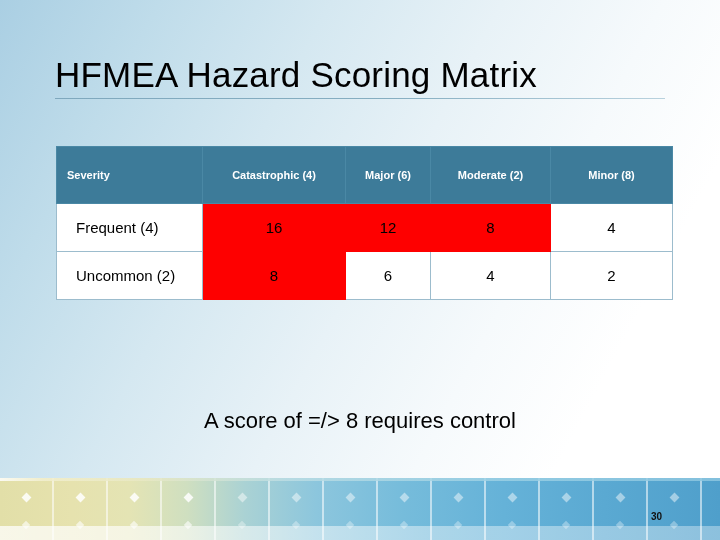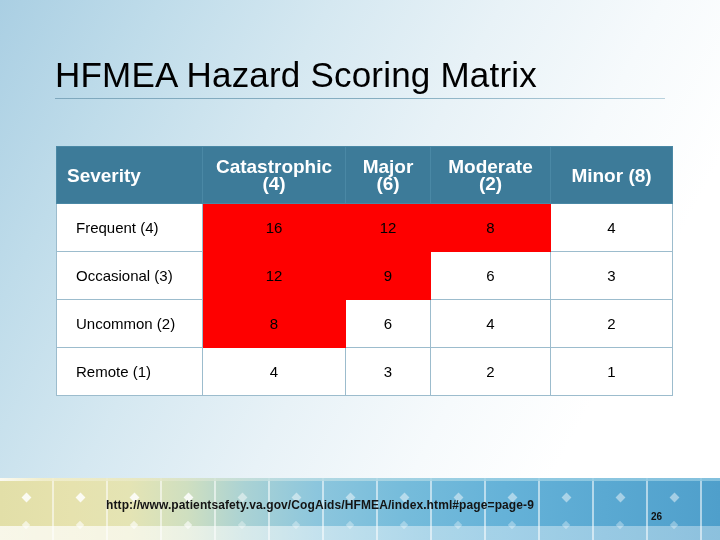--- a/index.html
+++ b/index.html
@@ -66,21 +66,21 @@
   }
   table.matrix col.c-sev    { width: 146px; }
   table.matrix col.c-cat    { width: 143px; }
   table.matrix col.c-maj    { width: 85px;  }
   table.matrix col.c-mod    { width: 120px; }
   table.matrix col.c-min    { width: 122px; }
 
   table.matrix th {
     background: #3d7b99;
     color: #ffffff;
-    font-size: 19px;
+    font-size: 11px;
     font-weight: bold;
     height: 56px;
     padding: 0 8px;
     vertical-align: middle;
     border: 1px solid #4a88a5;
     line-height: 17px;
   }
   table.matrix th.sev-head {
     text-align: left;
     padding-left: 10px;
@@ -275,44 +275,31 @@
       </thead>
       <tbody>
         <tr>
           <td class="rowlabel">Frequent (4)</td>
           <td class="score hi">16</td>
           <td class="score hi">12</td>
           <td class="score hi">8</td>
           <td class="score">4</td>
         </tr>
         <tr>
-          <td class="rowlabel">Occasional (3)</td>
-          <td class="score hi">12</td>
-          <td class="score hi">9</td>
-          <td class="score">6</td>
-          <td class="score">3</td>
-        </tr>
-        <tr>
           <td class="rowlabel">Uncommon (2)</td>
           <td class="score hi">8</td>
           <td class="score">6</td>
           <td class="score">4</td>
           <td class="score">2</td>
         </tr>
-        <tr>
-          <td class="rowlabel">Remote (1)</td>
-          <td class="score">4</td>
-          <td class="score">3</td>
-          <td class="score">2</td>
-          <td class="score">1</td>
-        </tr>
       </tbody>
     </table>
   </div>
 
+  <div class="caption">A score of =/&gt; 8 requires control</div>
 
   <div class="footer-band">
     <div class="band-bg"></div>
     <div class="band-cells">
       <div class="band-cell"></div>
       <div class="band-cell"></div>
       <div class="band-cell"></div>
       <div class="band-cell"></div>
       <div class="band-cell faded"></div>
       <div class="band-cell faded"></div>
@@ -321,19 +308,18 @@
       <div class="band-cell faded"></div>
       <div class="band-cell faded"></div>
       <div class="band-cell faded"></div>
       <div class="band-cell faded"></div>
       <div class="band-cell faded"></div>
       <div class="band-cell faded"></div>
     </div>
     <div class="band-top-line"></div>
     <div class="band-bottom-fade"></div>
 
-    <div class="footer-url">http://www.patientsafety.va.gov/CogAids/HFMEA/index.html#page=page-9</div>
-
-
-    <div class="slide-number">26</div>
+
+
+    <div class="slide-number">30</div>
   </div>
 
 </div>
 
 </body></html>

